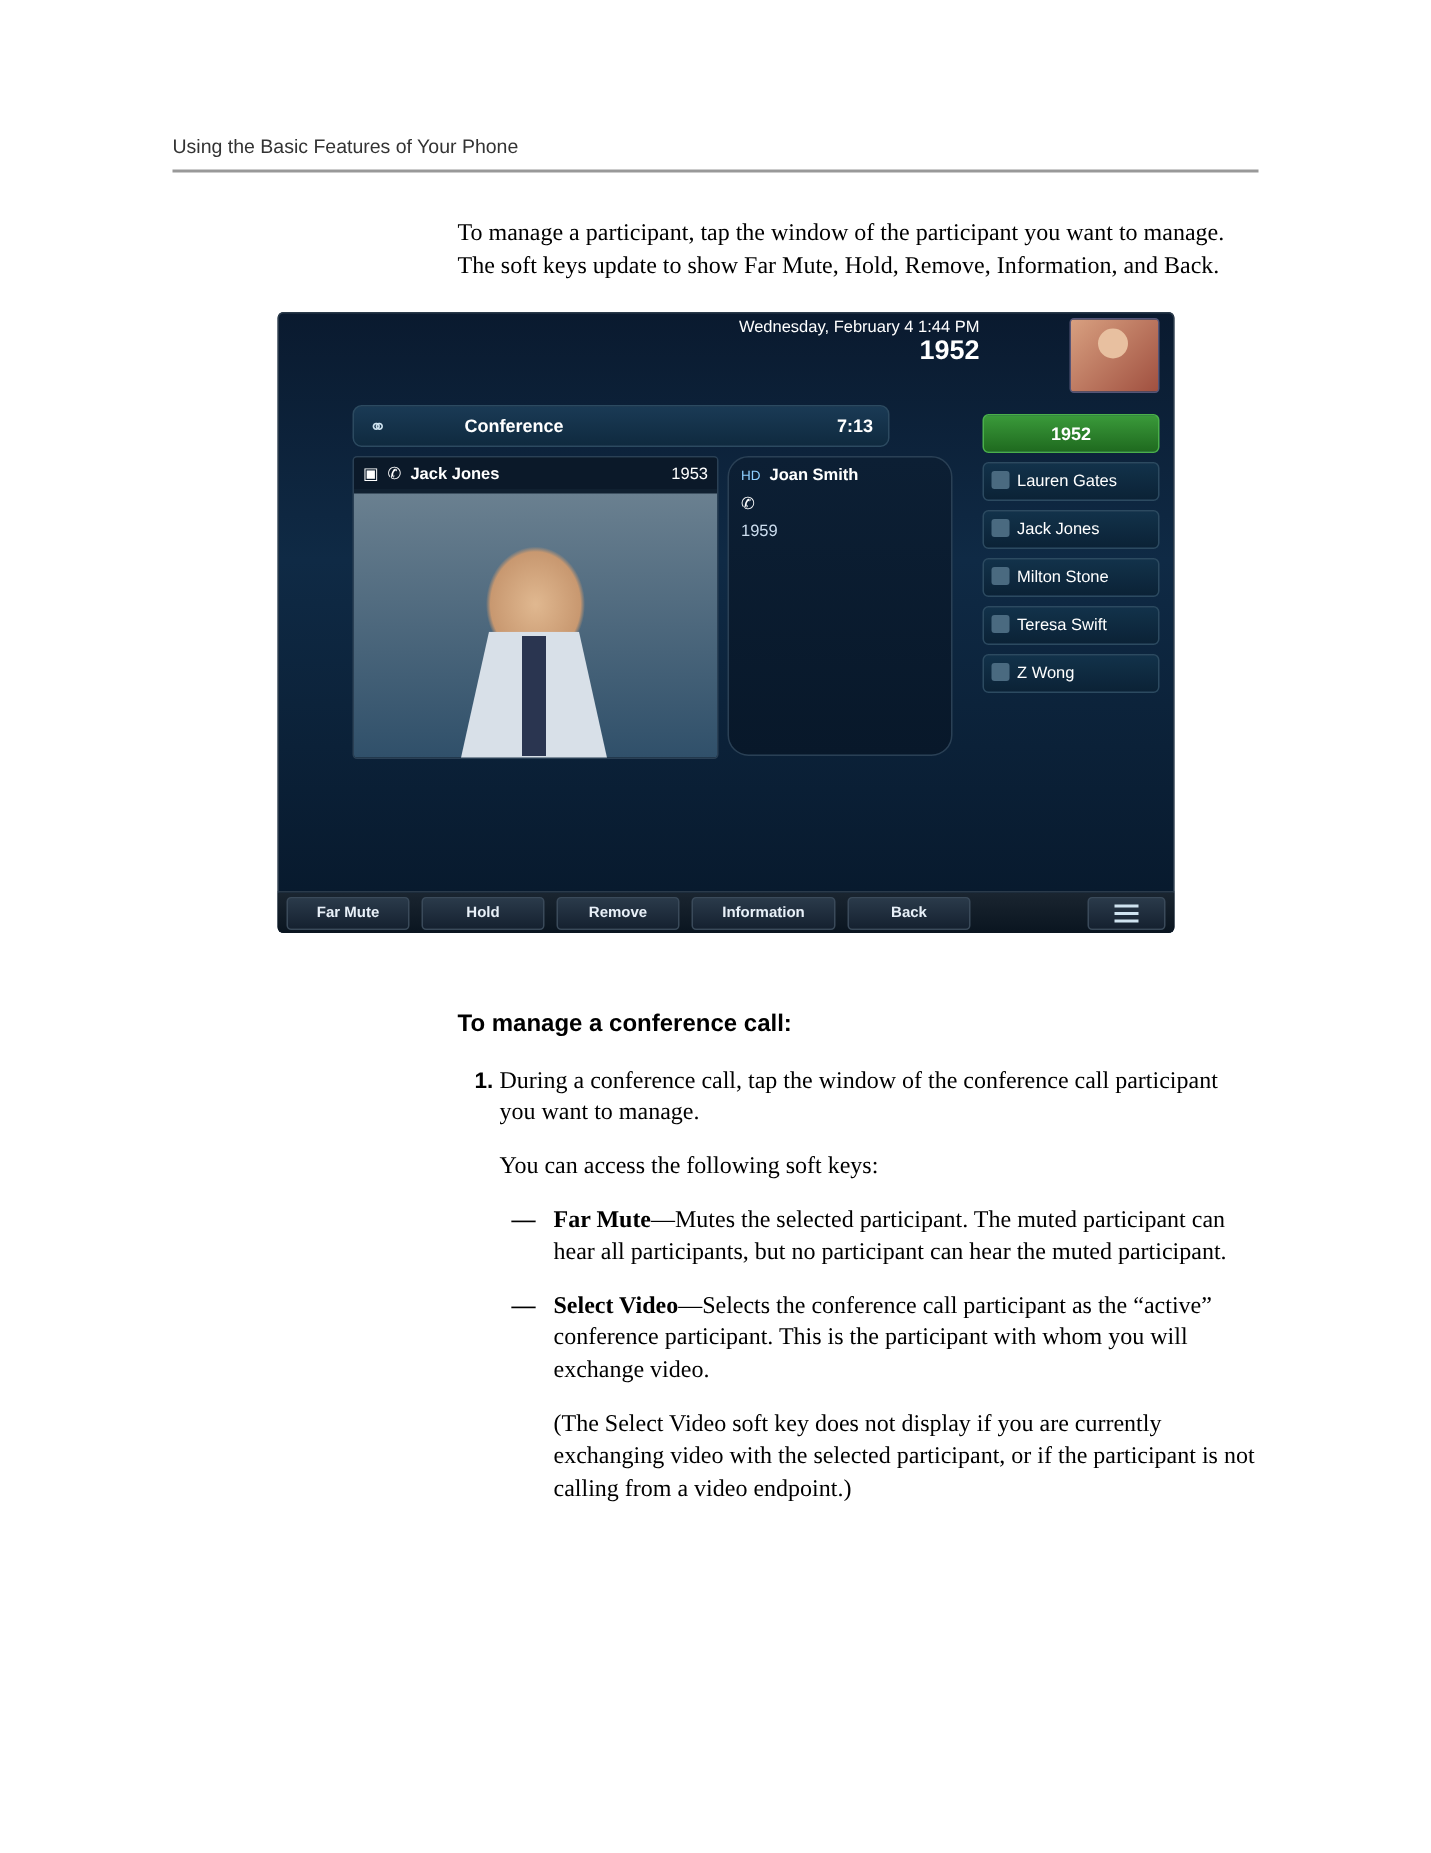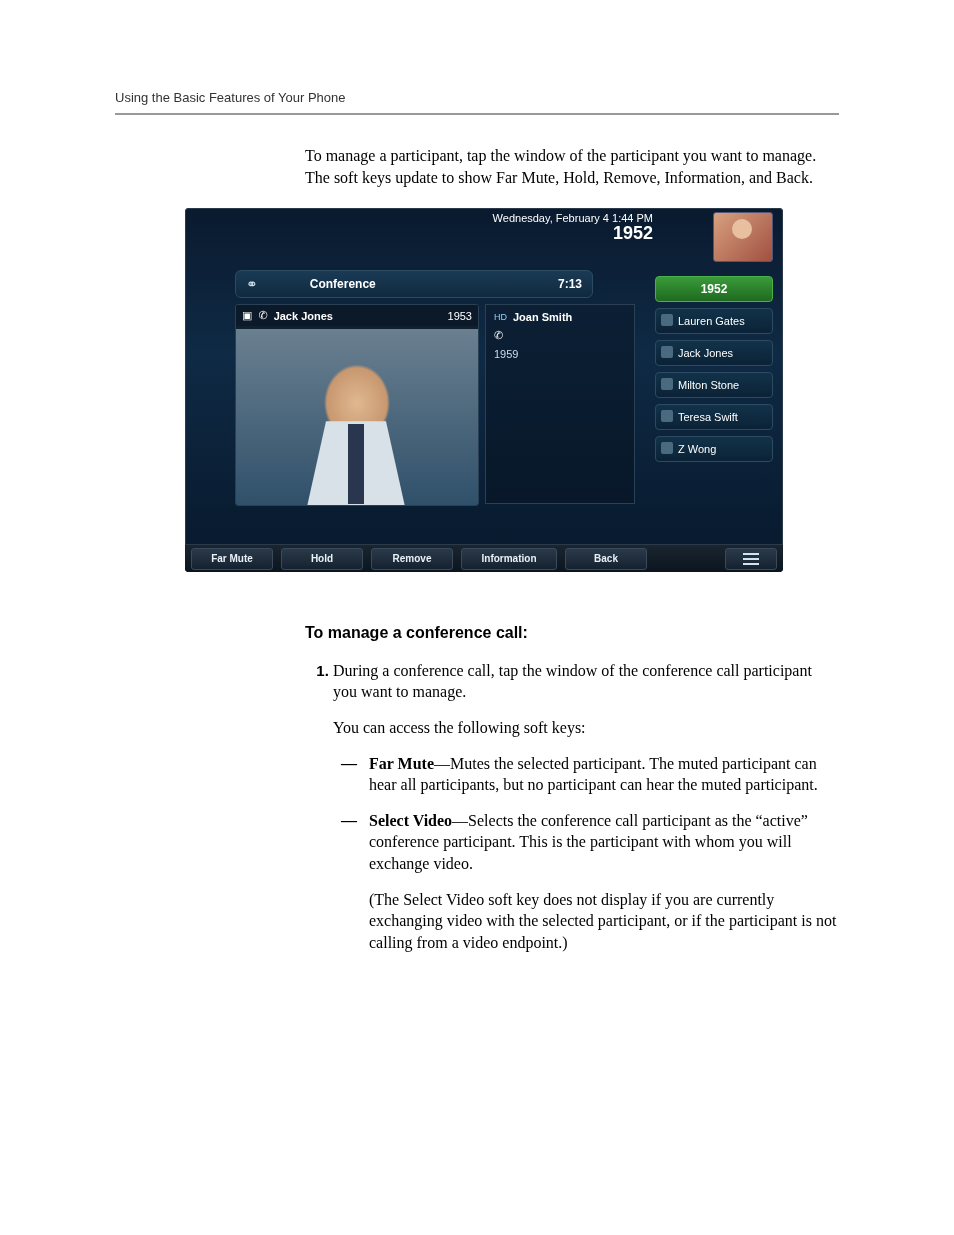--- a/index.html
+++ b/index.html
@@ -33,21 +33,21 @@
     font-size: 16px;
     line-height: 1.35;
     margin: 0 0 16px 0;
   }
   .figure-wrap {
     margin: 20px 0 50px 70px;
   }
   
   .phone {
     width: 598px;
-    height: 364px;
+    height: 414px;
     background: linear-gradient(#0a1a2f, #0f2a45 40%, #07182b);
     border-radius: 4px;
     position: relative;
     overflow: hidden;
     font-family: Arial, Helvetica, sans-serif;
     color: #fff;
     font-size: 11px;
     box-shadow: 0 0 0 1px #2a3a4a inset;
   }
   .statusbar {
@@ -132,21 +132,21 @@
     position:absolute;
     left:112px; top:95px;
     width:16px; height:80px;
     background:#2a3550;
   }
   .video-sec{
     position:absolute;
     top:96px; left:300px;
     width:150px; height:200px;
     border:1px solid #2a4055;
-    border-radius:0;
+    border-radius:14px;
     background:linear-gradient(#0c1f34,#08182a);
     padding:6px 8px;
     box-sizing:border-box;
   }
   .video-sec .row{display:flex; align-items:center; gap:6px; margin-bottom:6px;}
   .video-sec .hd{font-size:9px; color:#8fd0ff;}
   .video-sec .nm{font-weight:bold;}
   .video-sec .ext2{margin-top:6px; font-size:11px; color:#cde;}
   .sidebar{
     position:absolute;

